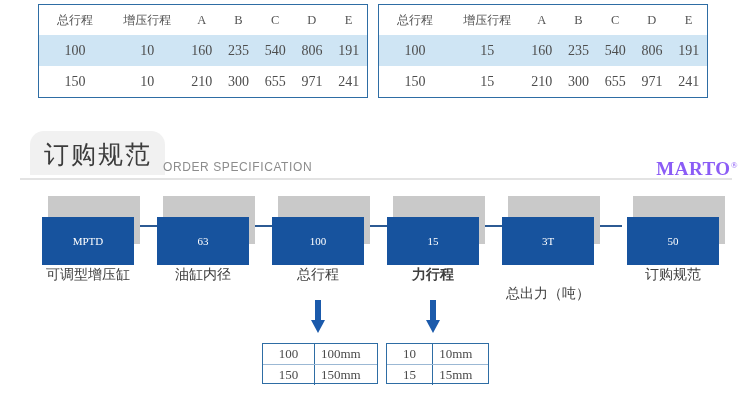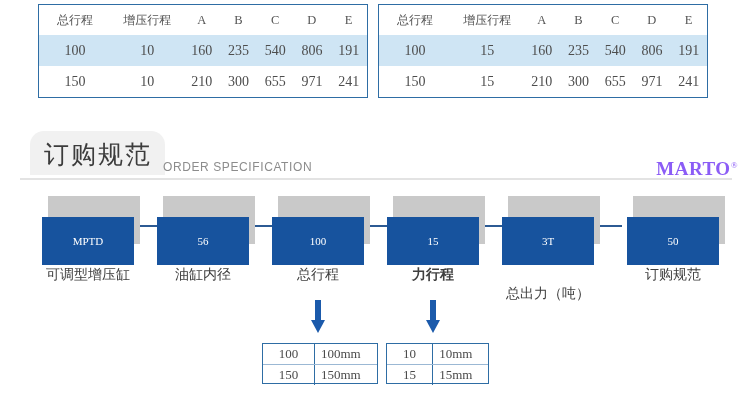--- a/index.html
+++ b/index.html
@@ -326,21 +326,21 @@
 
     <div class="box-cell" style="left:42px;">
       <div class="box-shadow"></div>
       <div class="box-main">MPTD</div>
     </div>
     <div class="connector" style="left:140px;"></div>
     <div class="box-label" style="left:23px;">可调型增压缸</div>
 
     <div class="box-cell" style="left:157px;">
       <div class="box-shadow"></div>
-      <div class="box-main">56</div>
+      <div class="box-main">63</div>
     </div>
     <div class="connector" style="left:255px;"></div>
     <div class="box-label" style="left:138px;">油缸内径</div>
 
     <div class="box-cell" style="left:272px;">
       <div class="box-shadow"></div>
       <div class="box-main">100</div>
     </div>
     <div class="connector" style="left:370px;"></div>
     <div class="box-label" style="left:253px;">总行程</div>

